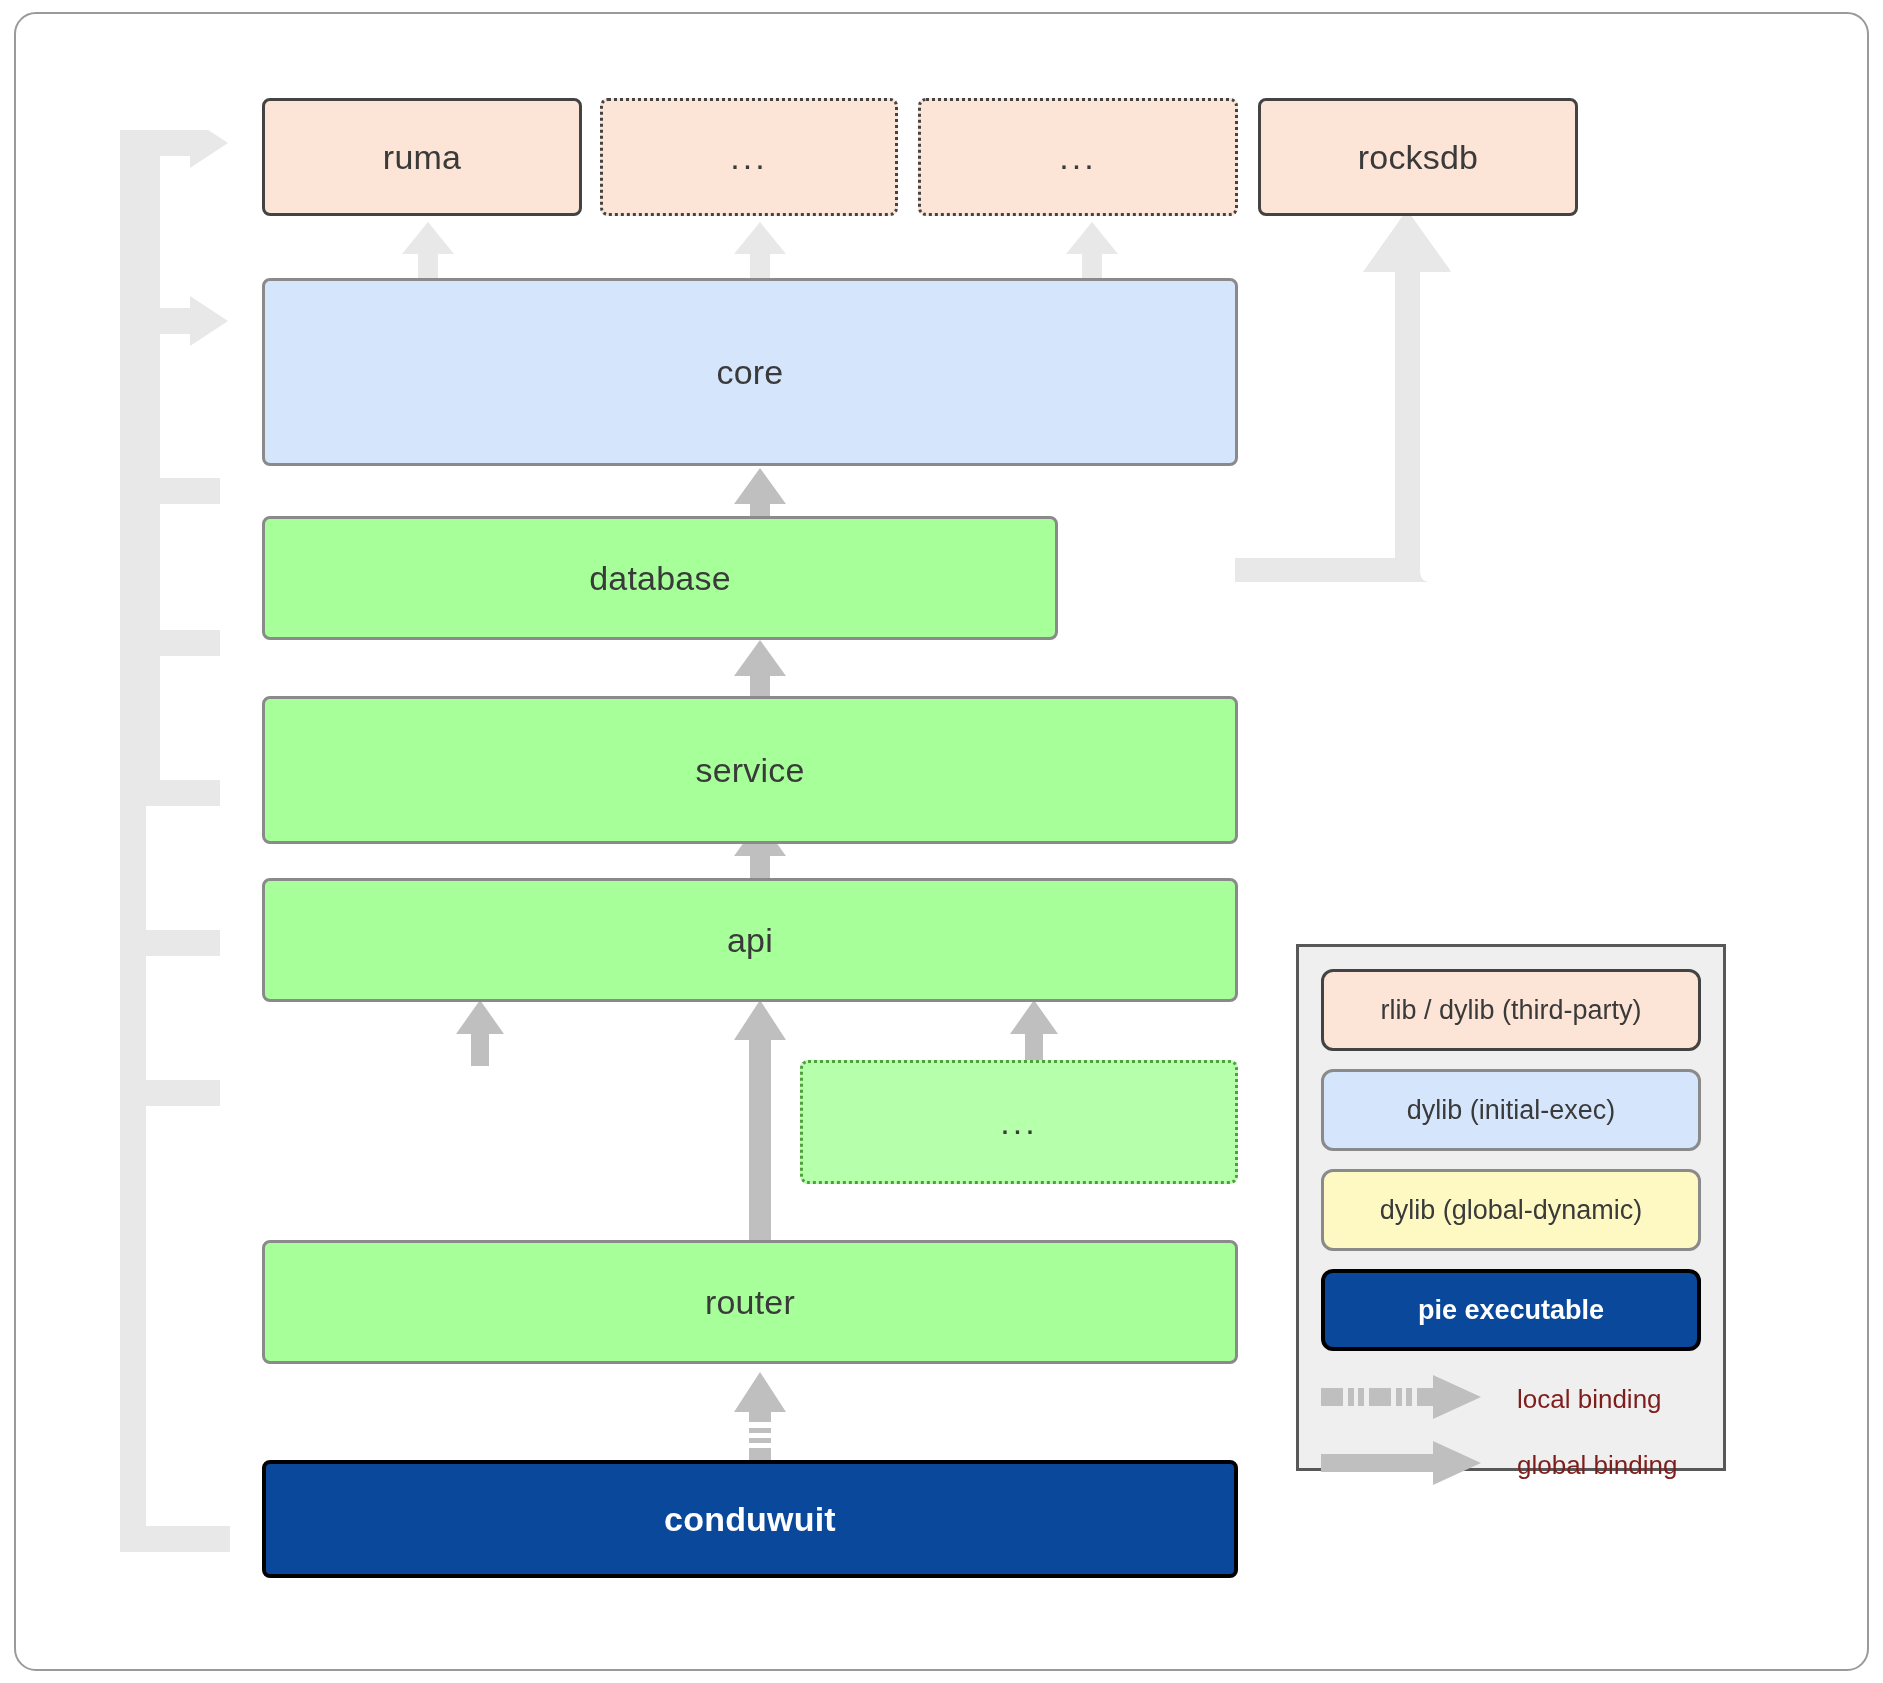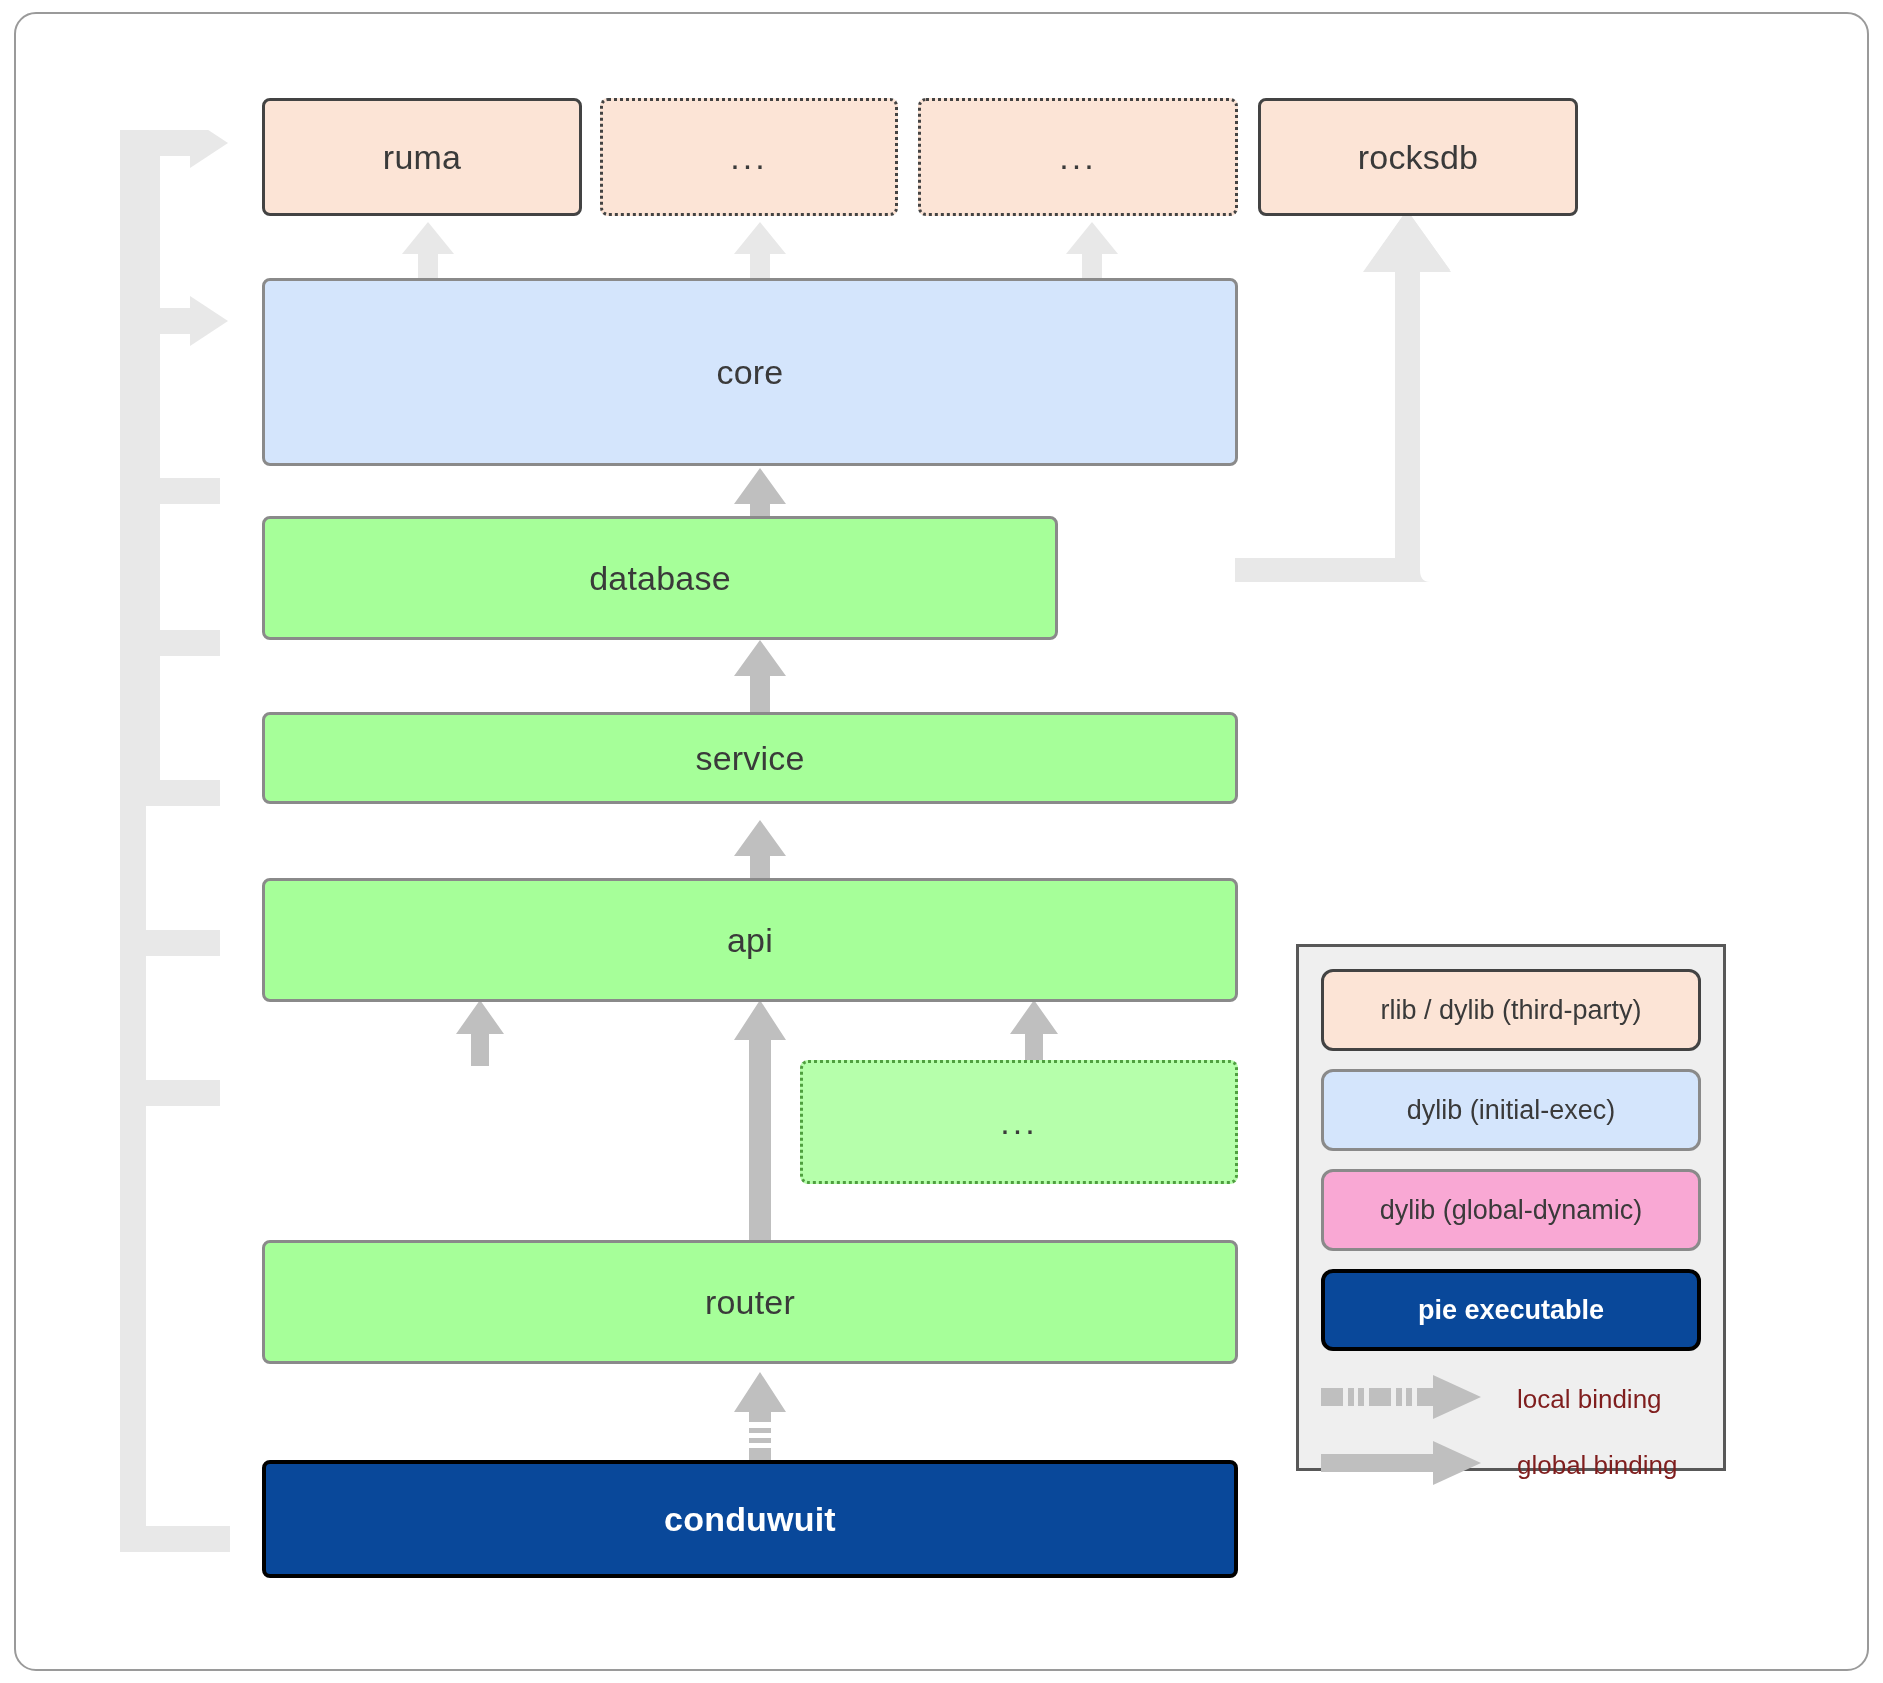--- a/index.html
+++ b/index.html
@@ -66,21 +66,21 @@
   .lg-box {
     height: 82px;
     margin-bottom: 18px;
     display: flex; align-items: center; justify-content: center;
     border-radius: 12px;
     font-size: 27px;
     color: #3a3a3a;
   }
   .lg-box.third { background:#fce4d6; border:3px solid #434343; }
   .lg-box.ie    { background:#d4e5fc; border:3px solid #8a8a8a; }
-  .lg-box.gd    { background:#f9a8d4; border:3px solid #8a8a8a; }
+  .lg-box.gd    { background:#fef9c3; border:3px solid #8a8a8a; }
   .lg-box.pie   { background:#09489a; border:4px solid #000000; color:#fff; font-weight:bold; }
   .lg-row {
     display: flex; align-items: center;
     height: 60px;
     margin-top: 6px;
   }
   .lg-row .glyph { width: 170px; flex: 0 0 170px; }
   .lg-row .lbl { font-size: 26px; color: #7f1d1d; padding-left: 26px; }
 </style>
 </head>
@@ -219,21 +219,21 @@
   </div>
 
   <div class="node ie" style="left:262px; top:278px; width:976px; height:188px;">
     <span>core</span>
   </div>
 
   <div class="node gd" style="left:262px; top:516px; width:796px; height:124px;">
     <span>database</span>
   </div>
 
-  <div class="node gd" style="left:262px; top:696px; width:976px; height:92px;margin-top:16px;">
+  <div class="node gd" style="left:262px; top:696px; width:976px; height:148px;">
     <span>service</span>
   </div>
 
   <div class="node gd" style="left:262px; top:878px; width:976px; height:124px;">
     <span>api</span>
   </div>
 
 
   <div class="node gd-d" style="left:800px; top:1060px; width:438px; height:124px;">
     <span class="dots">...</span>

